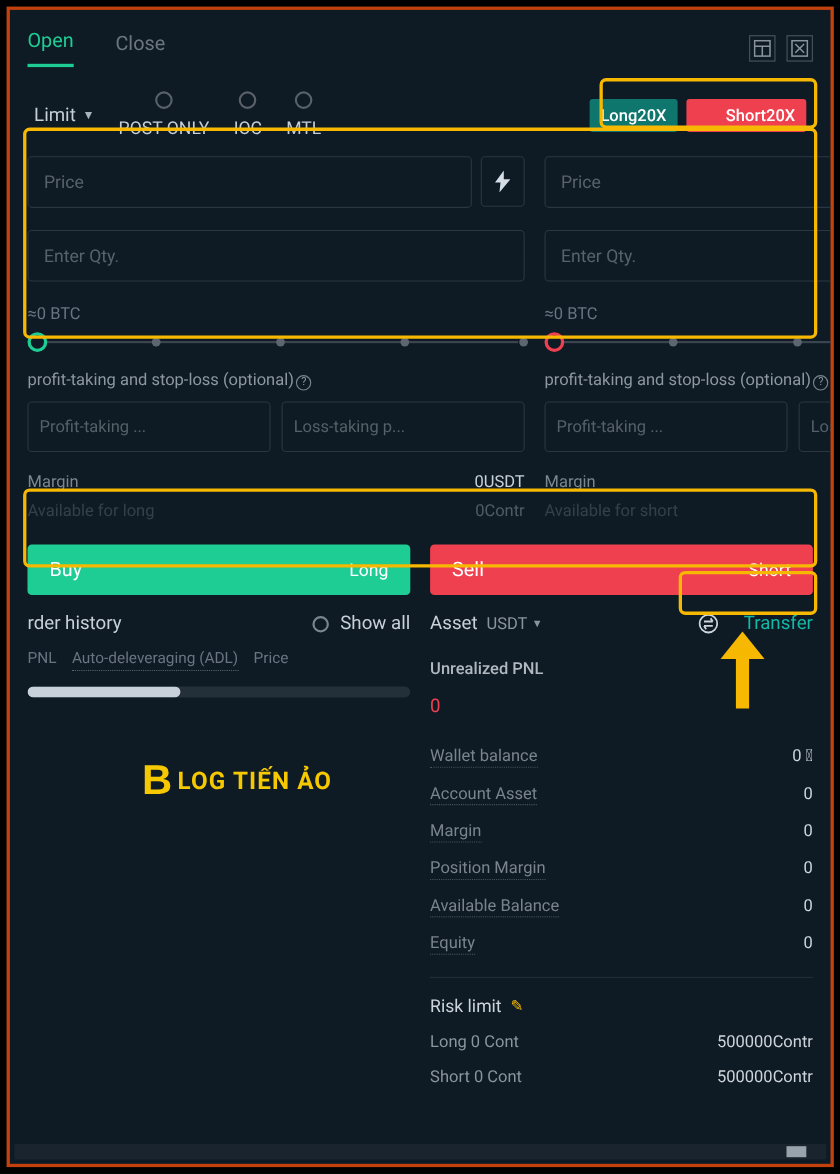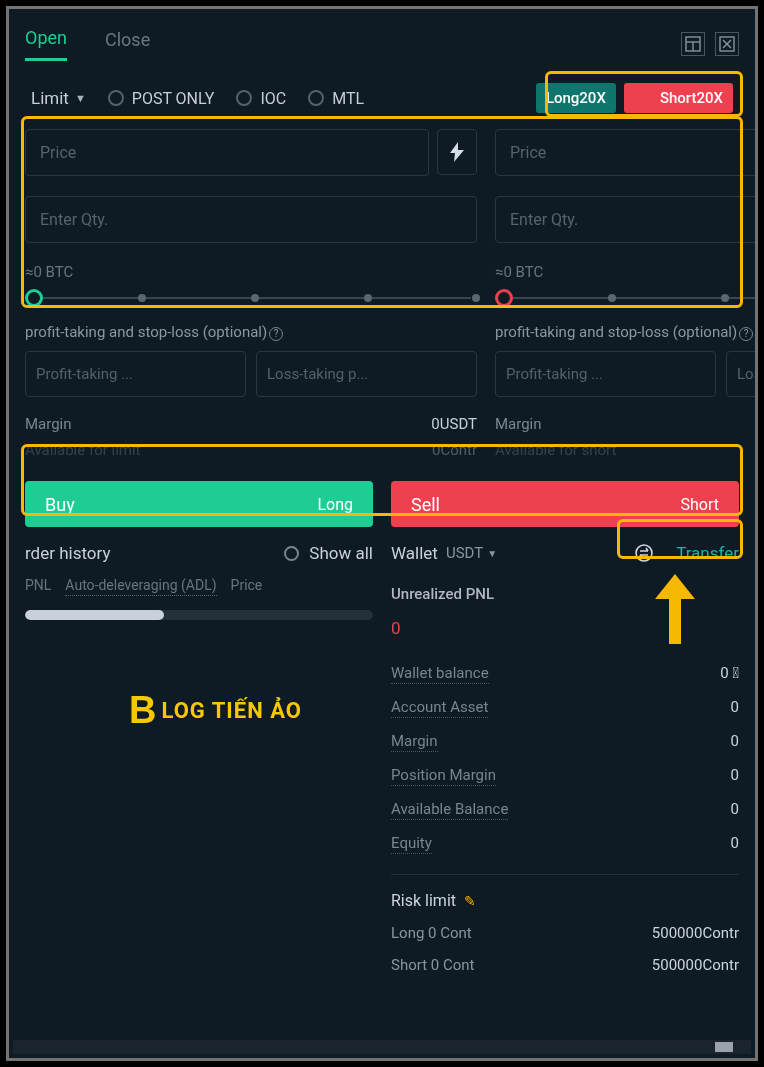--- a/index.html
+++ b/index.html
@@ -1,30 +1,30 @@
 <!DOCTYPE html>
 <html><head>
 <meta charset="utf-8">
 <style>
 * { box-sizing: border-box; margin: 0; padding: 0; font-family: -apple-system, BlinkMacSystemFont, "Segoe UI", Roboto, sans-serif; }
 body { background: #000; padding: 6px; width: 764px; height: 1067px; overflow: hidden; }
-.frame { background: #0e1a24; height: 100%; position: relative; border: 3px solid #737373; padding: 18px 16px 0 16px; overflow: hidden; }
+.frame { background: #0e1a24; height: 100%; position: relative; border: 3px solid #c2410c; padding: 18px 16px 0 16px; overflow: hidden; }
 
 
 .tabs-row { display: flex; align-items: center; gap: 38px; margin-bottom: 22px; }
 .tab { color: #6c7680; font-size: 18px; cursor: pointer; padding-bottom: 10px; }
 .tab.active { color: #1ecd93; border-bottom: 3px solid #1ecd93; }
 .tabs-icons { margin-left: auto; display: flex; gap: 10px; }
 .tool-icon { width: 24px; height: 24px; display: flex; align-items: center; justify-content: center; border: 1px solid #4a5560; color: #8a949e; font-size: 14px; }
 
 
 .order-type-row { display: flex; align-items: center; gap: 22px; padding: 0 6px 16px 6px; }
 .dd { color: #c6ced6; font-size: 17px; display: flex; align-items: center; gap: 6px; cursor: pointer; }
 .dd .caret { font-size: 11px; color: #aab3bc; }
-.rad { display: flex; align-items: center; gap: 8px; color: #c6ced6; font-size: 16px; cursor: pointer; }
+.rad { display: flex; align-items: center; gap: 8px; color: #c6ced6; font-size: 16px; cursor: pointer; flex-direction: column; }
 .rad .circ { width: 16px; height: 16px; border: 2px solid #586068; border-radius: 50%; }
 .lev-badges { margin-left: auto; display: flex; gap: 8px; }
 .lev { padding: 6px 10px; border-radius: 3px; color: #fff; font-size: 15px; font-weight: 500; cursor: pointer; }
 .lev.long { background: #0f766e; }
 .lev.short { background: #ef4050; padding-left: 36px; }
 
 
 .hl { position: absolute; border: 3px solid #f6b800; border-radius: 6px; pointer-events: none; }
 .hl.lev-box { top: 62px; right: 12px; width: 198px; height: 46px; }
 .hl.price-box { top: 107px; left: 12px; right: 12px; height: 192px; }
@@ -176,21 +176,21 @@
       </div>
       <div class="psl-row">
         <input class="psl-inp" placeholder="Profit-taking ..." style="">
         <input class="psl-inp" placeholder="Loss-taking p..." style="">
       </div>
       <div class="stat-row">
         <span>Margin</span>
         <span class="val">0USDT</span>
       </div>
       <div class="stat-row" style="opacity:.35">
-        <span>Available for limit</span>
+        <span>Available for long</span>
         <span class="val">0Contr</span>
       </div>
     </div>
 
     <div class="col">
       <div class="field-row">
         <input class="inp" placeholder="Price" style="">
 
       </div>
       <div class="field-row">
@@ -244,21 +244,21 @@
         <span class="u">Auto-deleveraging (ADL)</span>
         <span>Price</span>
       </div>
       <div class="prog">
           <div class="fill"></div>
         </div>
     </div>
 
     <div class="right-col">
       <div class="wallet-head">
-        <span class="lbl">Wallet</span>
+        <span class="lbl">Asset</span>
         <span class="cur">
           <span>USDT</span>
           <span style="font-size:10px">▼</span>
         </span>
         <span class="transfer">
           <svg width="20" height="20" viewBox="0 0 20 20" fill="none" stroke="#cdd5dc" stroke-width="1.6">
               <circle cx="10" cy="10" r="8"></circle>
               <path d="M6 8 L14 8 M12 5 L14 8 M14 12 L6 12 M8 15 L6 12"></path>
             </svg>
           <span>Transfer</span>

